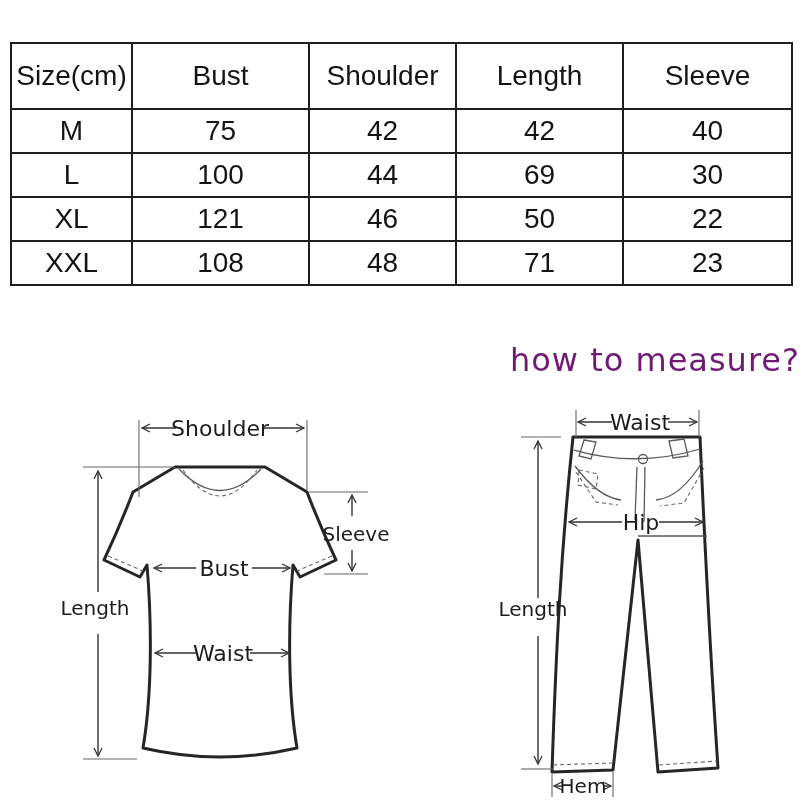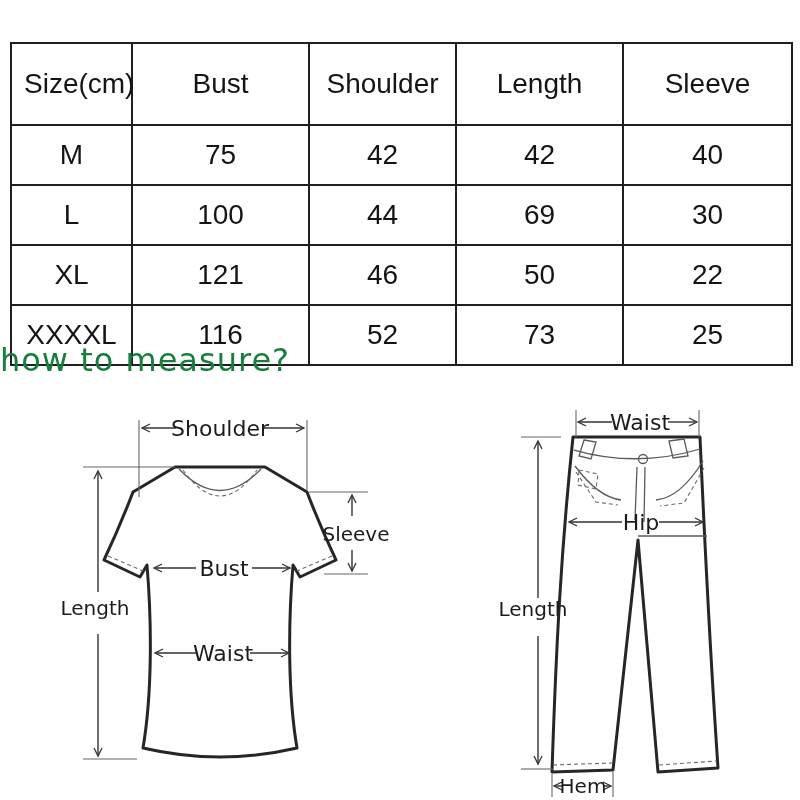--- a/index.html
+++ b/index.html
@@ -8,30 +8,30 @@
     background:#ffffff;overflow:hidden;
     font-family:"Liberation Sans",sans-serif;color:#141414;
   }
   
   table.size-table{
     position:absolute;left:10px;top:42px;width:781px;
     border-collapse:collapse;table-layout:fixed;
   }
   table.size-table th,table.size-table td{
     border:2px solid #1f1f1f;text-align:center;vertical-align:middle;
-    font-weight:normal;color:#141414;padding:12px;
+    font-weight:normal;color:#141414;padding:4px;
     font-family:"Liberation Sans",sans-serif;
   }
   table.size-table thead th{height:56px;font-size:28px;}
   table.size-table tbody td{height:34px;font-size:28px;}
   
   .measure-title{
     position:absolute;top:341px;left:0;width:800px;margin:0;
-    text-align:left;font-family:"DejaVu Sans",sans-serif;
-    font-size:32px;font-weight:normal;color:#15803d;letter-spacing:1px;
+    text-align:right;font-family:"DejaVu Sans",sans-serif;
+    font-size:32px;font-weight:normal;color:#701a75;letter-spacing:1px;
   }
   
   svg.diagram{position:absolute;left:0;top:385px;}
   .outline{fill:none;stroke:#262626;stroke-width:3;stroke-linejoin:round;stroke-linecap:round;}
   .thin{fill:none;stroke:#5a5a5a;stroke-width:1.3;}
   .thindash{fill:none;stroke:#6a6a6a;stroke-width:1.1;stroke-dasharray:4 3;}
   .mline{fill:none;stroke:#333333;stroke-width:1.4;}
   .rline{fill:none;stroke:#666666;stroke-width:1.1;}
   .dlabel{font-family:"DejaVu Sans",sans-serif;fill:#1c1c1c;}
   .f22{font-size:22px;}
@@ -73,25 +73,25 @@
       <td>30</td>
     </tr>
     <tr>
       <td>XL</td>
       <td>121</td>
       <td>46</td>
       <td>50</td>
       <td>22</td>
     </tr>
     <tr>
-      <td>XXXXL</td>
-      <td>116</td>
-      <td>52</td>
-      <td>73</td>
-      <td>25</td>
+      <td>XXL</td>
+      <td>108</td>
+      <td>48</td>
+      <td>71</td>
+      <td>23</td>
     </tr>
   </tbody>
 </table>
 
 <h2 class="measure-title">how to measure?</h2>
 
 <svg class="diagram" width="800" height="415" viewBox="0 385 800 415" xmlns="http://www.w3.org/2000/svg">
   <defs>
     <marker id="ah" markerWidth="12" markerHeight="12" refX="9" refY="5" orient="auto" markerUnits="userSpaceOnUse">
       <path d="M1,1 L9,5 L1,9" fill="none" stroke="#333333" stroke-width="1.3"></path>

